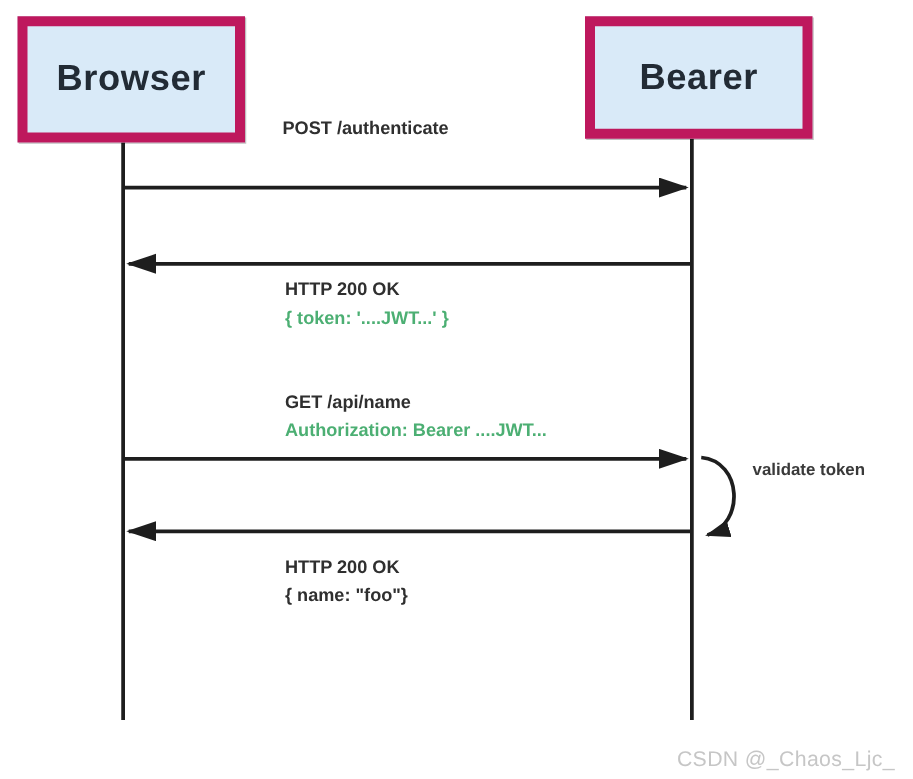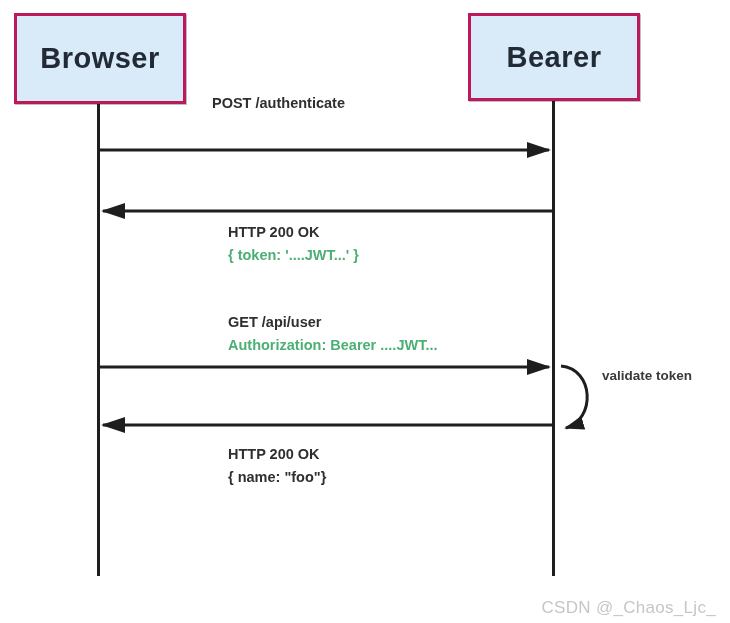--- a/index.html
+++ b/index.html
@@ -9,21 +9,21 @@
   }
   .canvas {
     position:relative;
     width:730px; height:623px;
     background:#ffffff;
     overflow:hidden;
   }
   .actor-box {
     position:absolute;
     background:#d9eaf8;
-    border:3px solid #be185d;
+    border:8px solid #be185d;
     box-shadow:1px 1px 0 rgba(0,0,0,0.25);
     display:flex; align-items:center; justify-content:center;
     font-size:29px;
     font-weight:bold;
     color:#222b35;
     letter-spacing:0.5px;
   }
   .actor-box.browser { left:14px; top:13px; width:166px; height:85px; }
   .actor-box.server  { left:468px; top:13px; width:166px; height:82px; }
 
@@ -31,21 +31,21 @@
 
   .msg {
     position:absolute;
     font-size:14.5px;
     font-weight:600;
     color:#2f2f2f;
     line-height:23px;
     white-space:nowrap;
   }
   .msg .green { color:#4caf73; }
-  .msg-1 { left:212px; top:92px; }
+  .msg-1 { left:226px; top:92px; }
   .msg-2 { left:228px; top:221px; }
   .msg-3 { left:228px; top:311px; }
   .msg-4 { left:228px; top:443px; }
   .self-label {
     position:absolute;
     left:602px; top:368px;
     font-size:13.5px;
     font-weight:600;
     color:#3a3a3a;
     white-space:nowrap;
@@ -94,21 +94,21 @@
   <div class="msg msg-1">
     <div>POST /authenticate</div>
   </div>
 
   <div class="msg msg-2">
     <div>HTTP 200 OK</div>
     <div class="green">{ token: '....JWT...' }</div>
   </div>
 
   <div class="msg msg-3">
-    <div>GET /api/user</div>
+    <div>GET /api/name</div>
     <div class="green">Authorization: Bearer ....JWT...</div>
   </div>
 
   <div class="self-label">validate token</div>
 
   <div class="msg msg-4">
     <div>HTTP 200 OK</div>
     <div>{ name: "foo"}</div>
   </div>
 

